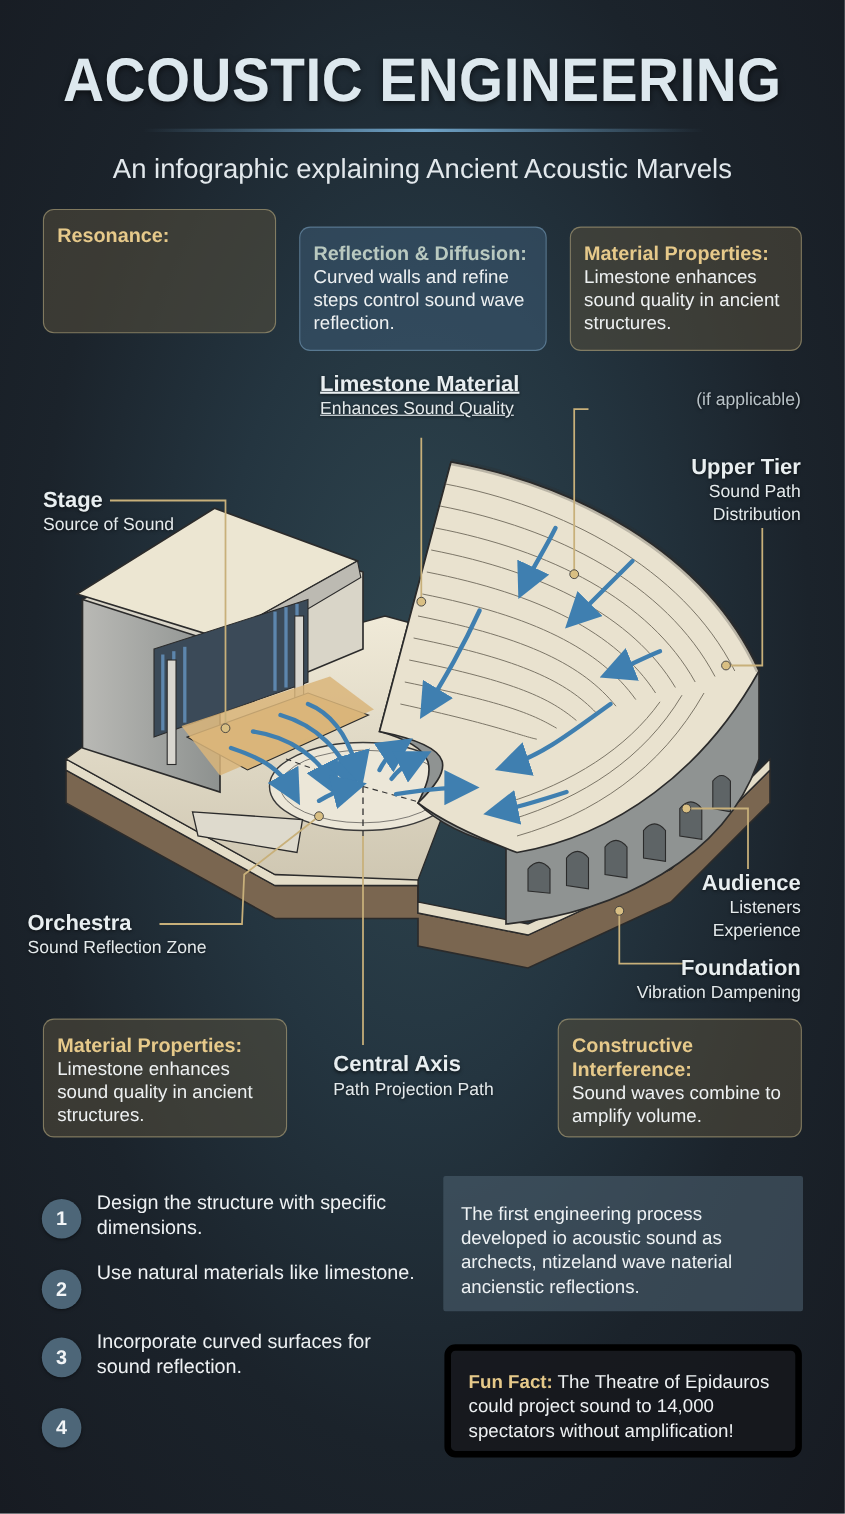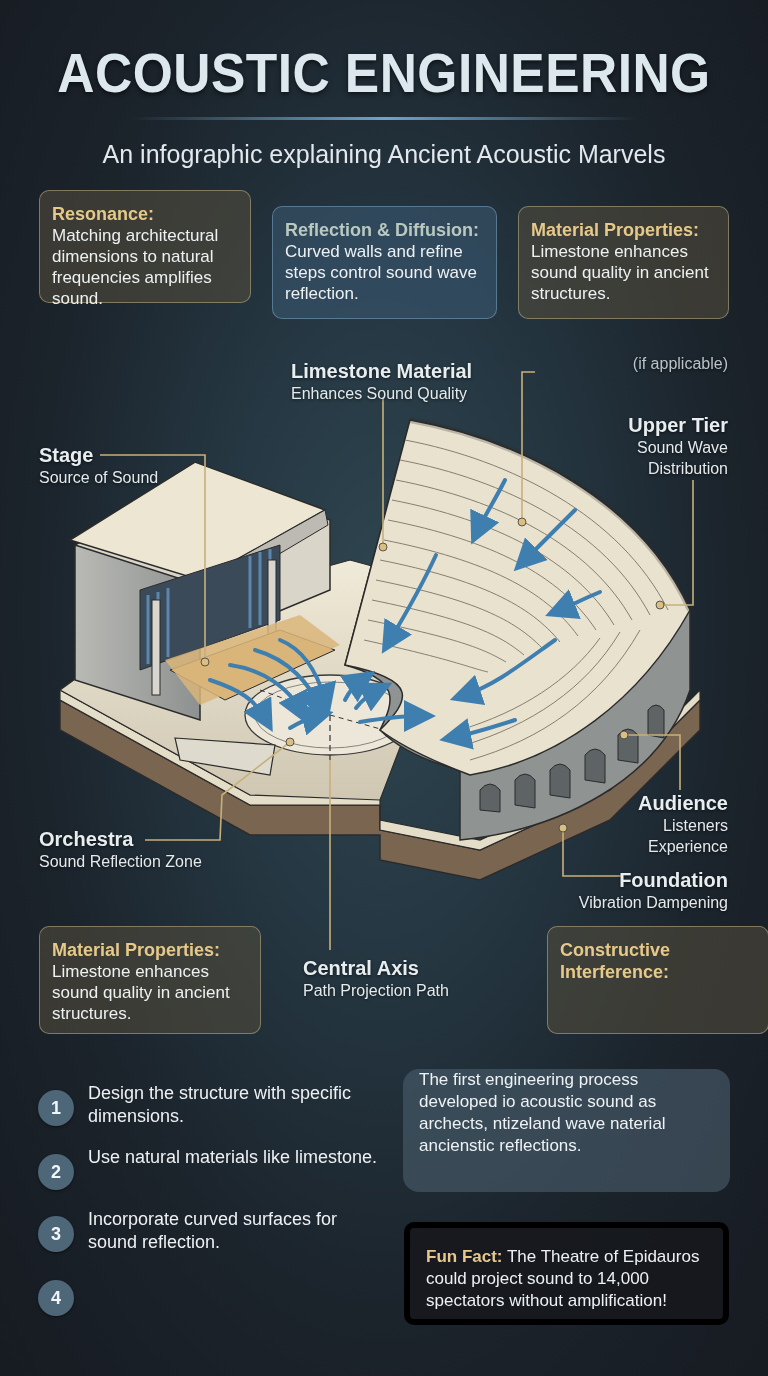--- a/index.html
+++ b/index.html
@@ -46,40 +46,39 @@
   .step-num {
     width: 36px; height: 36px; border-radius: 50%; background: #4d6678;
     color: #f2f5f7; font-weight: bold; font-size: 18px; display: flex;
     align-items: center; justify-content: center; margin-top: 8px; flex: 0 0 36px;
     box-shadow: 0 1px 3px rgba(0,0,0,0.5);
   }
   .step-text { margin-left: 14px; font-size: 18px; line-height: 23px; color: #eef1f3; }
 
   .note {
     position: absolute; left: 403px; top: 1069px; width: 327px; height: 123px;
-    border-radius: 16px; background: rgba(75,95,110,0.6);
-    padding: 0 16px; font-size: 17px; line-height: 22px; color: #eef2f4;
+    border-radius: 2px; background: rgba(75,95,110,0.6);
+    padding: 24px 16px; font-size: 17px; line-height: 22px; color: #eef2f4;
   }
   .fun {
     position: absolute; left: 404px; top: 1222px; width: 325px; height: 103px;
     border-radius: 10px; border: 6px solid #000000; background: rgba(22,24,28,0.85);
     padding: 18px 16px; font-size: 17px; line-height: 22px; color: #eef1f3;
   }
   .fun .gold { color: #e6c98a; font-weight: bold; }
 </style>
 </head>
 <body>
 
 <div class="title">ACOUSTIC ENGINEERING</div>
 <div class="title-rule"></div>
 <div class="subtitle">An infographic explaining Ancient Acoustic Marvels</div>
 
 <div class="card" style="left:39px; top:190px; width:212px; height:113px;">
   <div class="card-head">Resonance:</div>
-  <div>Matching architectural dimensions to natural frequencies amplifies sound.</div>
 </div>
 <div class="card blue" style="left:272px; top:206px; width:225px; height:113px;">
   <div class="card-head">Reflection &amp; Diffusion:</div>
   <div>Curved walls and refine steps control sound wave reflection.</div>
 </div>
 <div class="card" style="left:518px; top:206px; width:211px; height:113px;">
   <div class="card-head">Material Properties:</div>
   <div>Limestone enhances sound quality in ancient structures.</div>
 </div>
 
@@ -199,37 +198,37 @@
     <circle cx="205" cy="662" r="4"></circle>
     <circle cx="383" cy="547" r="4"></circle>
     <circle cx="522" cy="522" r="4"></circle>
     <circle cx="660" cy="605" r="4"></circle>
     <circle cx="624" cy="735" r="4"></circle>
     <circle cx="563" cy="828" r="4"></circle>
     <circle cx="290" cy="742" r="4"></circle>
   </g>
 </svg>
 
-<div class="label" style="left:291px; top:359px;">
+<div class="label" style="left:291px; top:337px;text-decoration:underline;">
   <div class="h">Limestone Material</div>
   <div class="s">Enhances Sound Quality</div>
 </div>
 <div class="label right" style="right:40px; top:353px;">
   <div class="s" style="color:#b9c3c8;">(if applicable)</div>
 </div>
 <div class="label right" style="right:40px; top:413px;">
   <div class="h">Upper Tier</div>
-  <div class="s">Sound Wave</div>
+  <div class="s">Sound Path</div>
   <div class="s">Distribution</div>
 </div>
 <div class="label" style="left:39px; top:443px;">
   <div class="h">Stage</div>
   <div class="s">Source of Sound</div>
 </div>
-<div class="label" style="left:39px; top:827px;">
+<div class="label" style="left:25px; top:827px;">
   <div class="h">Orchestra</div>
   <div class="s">Sound Reflection Zone</div>
 </div>
 <div class="label right" style="right:40px; top:791px;margin-left:24px;">
   <div class="h">Audience</div>
   <div class="s">Listeners</div>
   <div class="s">Experience</div>
 </div>
 <div class="label right" style="right:40px; top:868px;">
   <div class="h">Foundation</div>
@@ -237,22 +236,23 @@
 </div>
 <div class="label" style="left:303px; top:956px;">
   <div class="h">Central Axis</div>
   <div class="s">Path Projection Path</div>
 </div>
 
 <div class="card" style="left:39px; top:926px; width:222px; height:108px;">
   <div class="card-head">Material Properties:</div>
   <div>Limestone enhances sound quality in ancient structures.</div>
 </div>
-<div class="card" style="left:507px; top:926px; width:222px; height:108px;margin-left:40px;">
+<div class="card" style="left:507px; top:926px; width:222px; height:108px;">
   <div class="card-head">Constructive Interference:</div>
+  <div>Sound waves combine to amplify volume.</div>
 </div>
 
 <div class="steps">
   <div class="step">
     <div class="step-num">1</div>
     <div class="step-text">Design the structure with specific dimensions.</div>
   </div>
   <div class="step">
     <div class="step-num">2</div>
     <div class="step-text">Use natural materials like limestone.</div>

